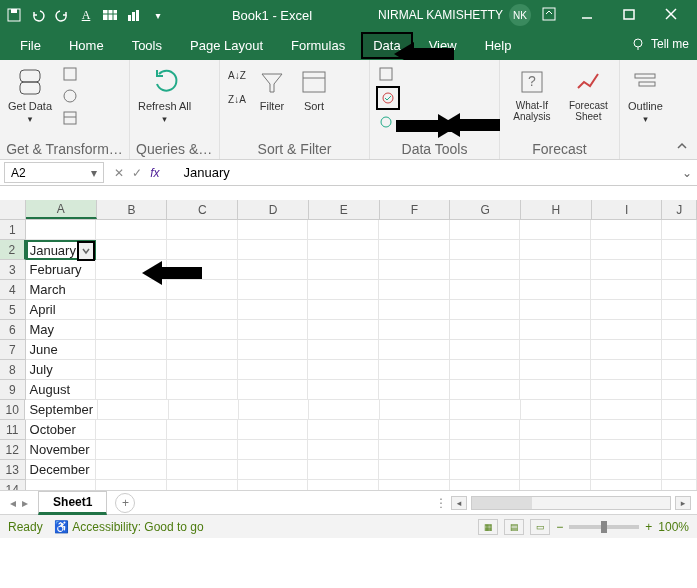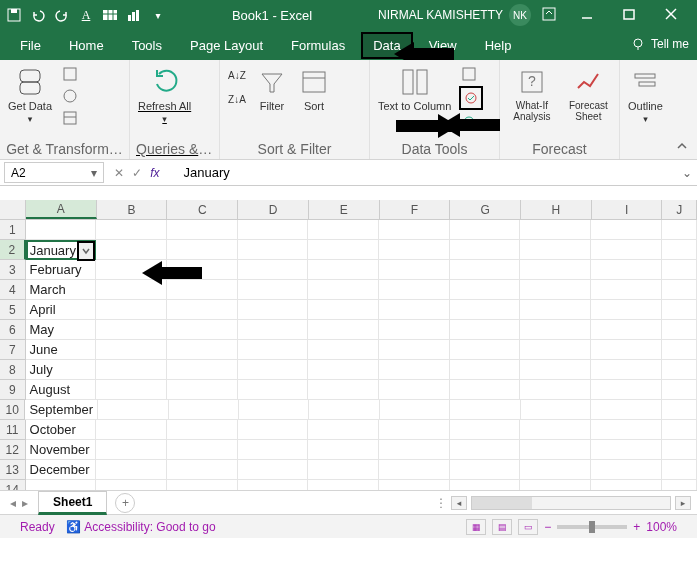--- a/index.html
+++ b/index.html
@@ -72,21 +72,21 @@
   .sheetbar { height: 24px; border-top: 1px solid #d4d4d4; display:flex; align-items:center; background:#fff; }
   .sheetnav { display:flex; gap:6px; padding:0 10px; color:#888; }
   .sheettab { padding: 3px 14px; border: 1px solid #ccc; border-bottom: 3px solid #217346; background:#fff; font-weight:600; }
   .addsheet { width:20px; height:20px; border:1px solid #ccc; border-radius:50%; display:flex; align-items:center; justify-content:center; margin-left:8px; color:#777; }
   .hscroll { margin-left:auto; display:flex; align-items:center; padding:0 6px; gap:4px; }
   .hscroll .track { width: 200px; height: 14px; border:1px solid #ccc; background:#f3f3f3; position:relative; }
   .hscroll .thumb { position:absolute; left:0; top:0; width:60px; height:12px; background:#ddd; }
   .scrollbtn { width:16px; height:14px; border:1px solid #ccc; background:#f3f3f3; display:flex; align-items:center; justify-content:center; font-size:9px; color:#666;}
   
   
-  .statusbar { height: 24px; background: #f3f3f3; border-top:1px solid #d4d4d4; display:flex; align-items:center; padding:0 20px; font-size:12px; color:#a21caf; gap: 12px; }
+  .statusbar { height: 24px; background: #f3f3f3; border-top:1px solid #d4d4d4; display:flex; align-items:center; padding:0 8px; font-size:12px; color:#4d7c0f; gap: 12px; }
   .statusbar .right { margin-left:auto; display:flex; align-items:center; gap:6px; }
   .viewbtn { width: 20px; height: 16px; border:1px solid #ccc; display:flex; align-items:center; justify-content:center; font-size:9px;}
   .slider { width:70px; height:4px; background:#ccc; position:relative; }
   .slider .knob { position:absolute; left:32px; top:-4px; width:6px; height:12px; background:#888; }
 </style>
 </head>
 <body>
 
 <div class="titlebar">
   <div class="qat">
@@ -206,21 +206,21 @@
             <svg width="16" height="16">
               <rect x="2" y="2" width="12" height="12" fill="none" stroke="#777"></rect>
               <line x1="2" y1="7" x2="14" y2="7" stroke="#777"></line>
             </svg>
           </span>
       </div>
     </div>
     <div class="glabel">Get &amp; Transform…</div>
   </div>
 
-  <div class="ribbon-group" style="width:90px;text-decoration:underline;">
+  <div class="ribbon-group" style="width:90px;">
     <div class="gbody">
       <div class="rbtn">
         <span class="ricon">
             <svg width="32" height="32">
               <path d="M10 8 A10 10 0 1 1 8 18" fill="none" stroke="#2a8" stroke-width="2"></path>
               <path d="M8 4 L8 10 L14 10" fill="none" stroke="#2a8" stroke-width="2"></path>
             </svg>
           </span>
         <span>Refresh All</span>
         <span style="font-size:9px;">▾</span>
@@ -255,29 +255,20 @@
             </svg>
           </span>
         <span>Sort</span>
       </div>
     </div>
     <div class="glabel">Sort &amp; Filter</div>
   </div>
 
   <div class="ribbon-group" style="width:130px;">
     <div class="gbody">
-      <div class="rbtn">
-        <span class="ricon">
-            <svg width="32" height="32">
-              <rect x="4" y="4" width="10" height="24" fill="none" stroke="#777"></rect>
-              <rect x="18" y="4" width="10" height="24" fill="none" stroke="#777"></rect>
-            </svg>
-          </span>
-        <span>Text to Column</span>
-      </div>
       <div class="mini-grid">
         <span class="rbtn small">
             <svg width="16" height="16">
               <rect x="2" y="2" width="12" height="12" fill="none" stroke="#777"></rect>
             </svg>
           </span>
         <span class="rbtn small" style="border:2px solid #000;">
             <svg width="16" height="16">
               <circle cx="8" cy="8" r="5" fill="none" stroke="#c44"></circle>
               <path d="M5 8 L7 10 L11 6" fill="none" stroke="#2a8"></path>

